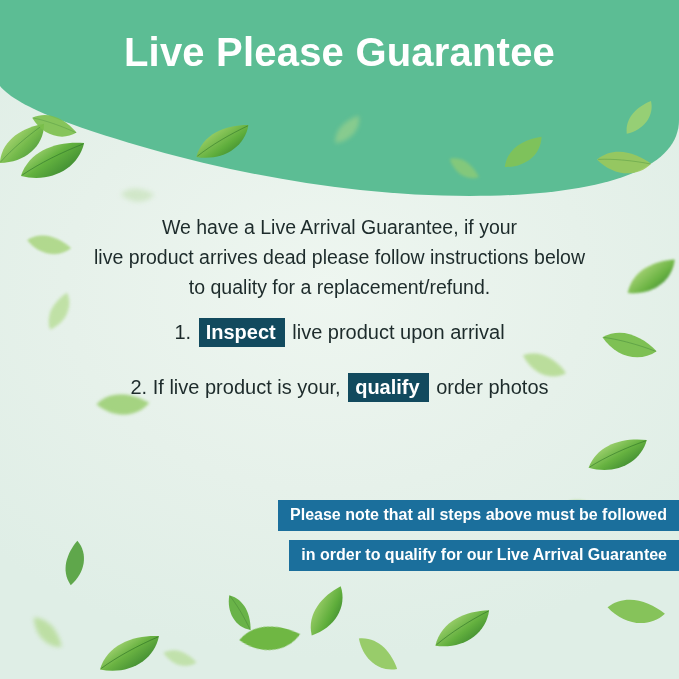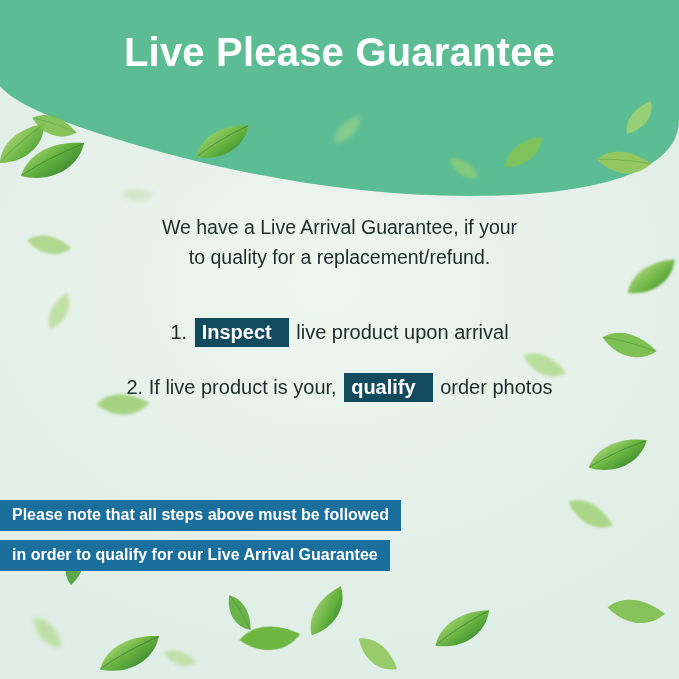--- a/index.html
+++ b/index.html
@@ -107,32 +107,32 @@
     line-height: 28px;
     font-weight: 400;
     margin-bottom: 26px;
     white-space: nowrap;
   }
   .hl {
     display: inline-block;
     background: #124a5e;
     color: #ffffff;
     font-weight: 700;
-    padding: 2px 17px 3px 7px;
+    padding: 2px 9px 3px 7px;
     margin: 0 2px;
     line-height: 24px;
     vertical-align: baseline;
   }
 
   .notes {
     position: absolute;
     left: 0;
     top: 500px;
     width: 679px;
-    text-align: left;
+    text-align: right;
   }
   .note-bar {
     display: inline-block;
     background: #1b6f9c;
     color: #ffffff;
     font-size: 16px;
     font-weight: 700;
     line-height: 20px;
     padding: 5px 12px 6px 12px;
     margin-bottom: 9px;
@@ -392,20 +392,21 @@
           <path d="M2,42 C20,6 62,0 98,8 C84,44 42,58 2,42 Z" fill="#aad77d"></path>
         </svg>
     </div>
 
   </div>
 
   <div class="content">
 
     <div class="intro">
       <span>We have a Live Arrival Guarantee, if your</span>
+      <span>live product arrives dead please follow instructions below</span>
       <span>to quality for a replacement/refund.</span>
     </div>
 
     <div class="steps">
 
       <div class="step">
         <span>1.</span>
         <span class="hl">Inspect</span>
         <span>live product upon arrival</span>
       </div>

